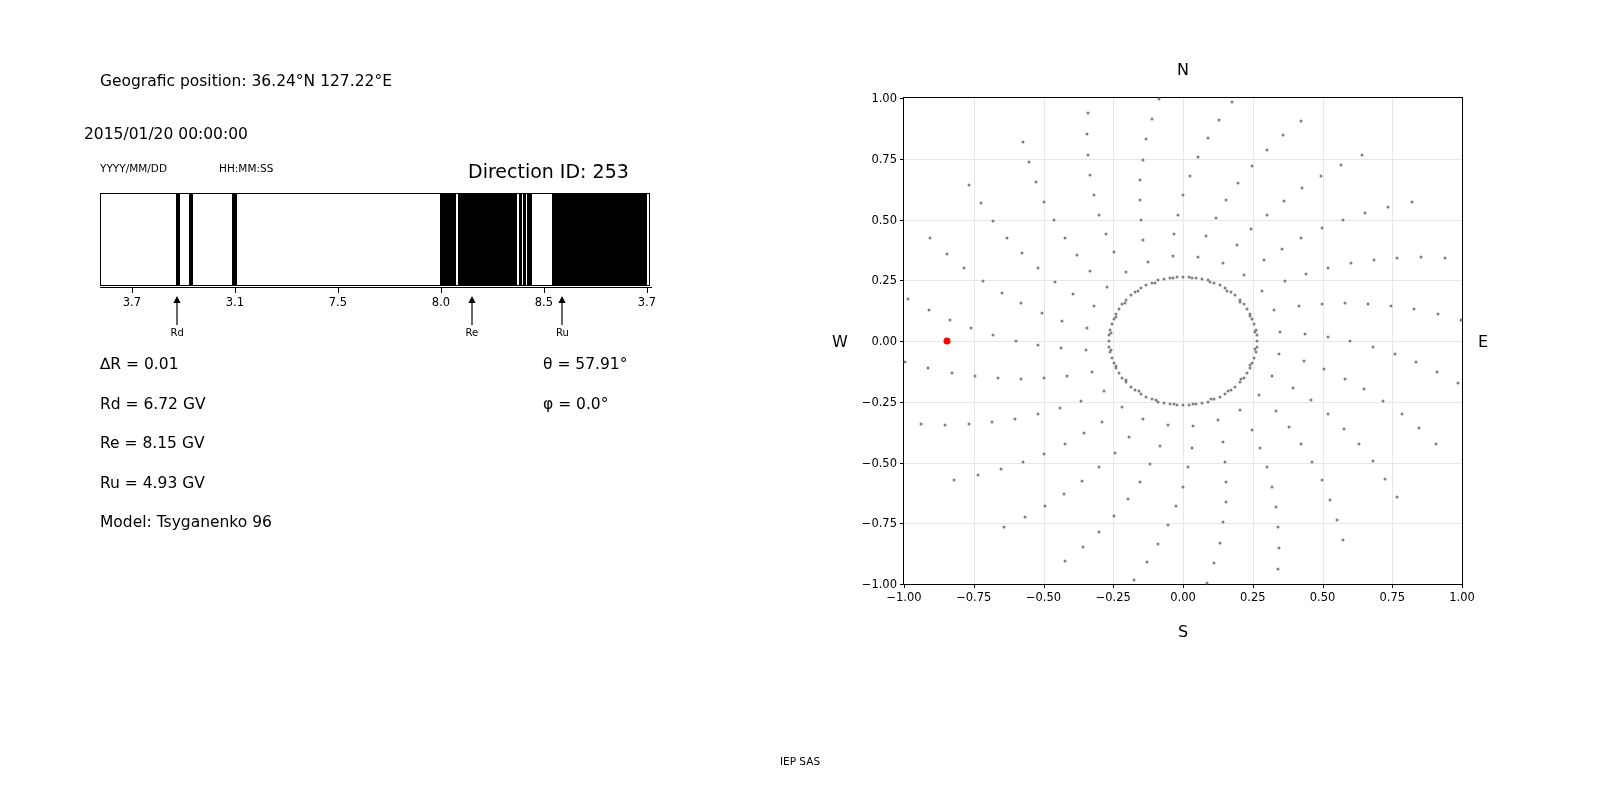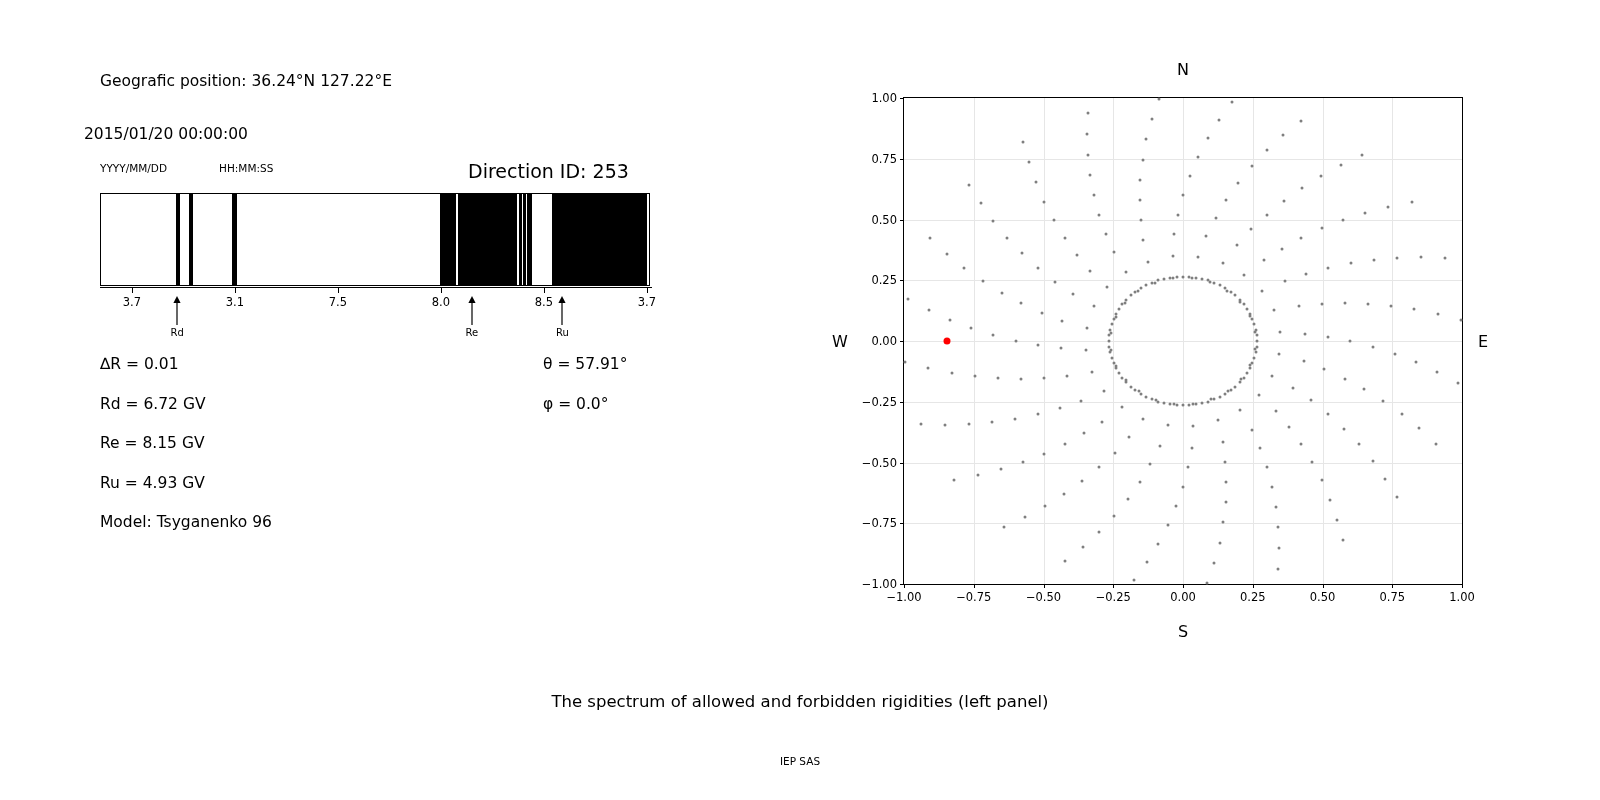--- a/index.html
+++ b/index.html
@@ -550,15 +550,14 @@
       <div class="dot" style="left: 247.754px; top: 184.638px; background: rgb(127, 127, 127);"></div>
       <div class="dot" style="left: 253.713px; top: 182.488px; background: rgb(127, 127, 127);"></div>
       <div class="dot" style="left: 259.864px; top: 180.799px; background: rgb(127, 127, 127);"></div>
       <div class="dot" style="left: 266.161px; top: 179.583px; background: rgb(127, 127, 127);"></div>
       <div class="dot" style="left: 272.556px; top: 178.85px; background: rgb(127, 127, 127);"></div>
       <div id="red-point" style="left: 43.245px; top: 243px; background: rgb(255, 0, 0);"></div>
     </div>
 </div>
 
 <div id="caption" class="abs">
-  <div class="cap-line">The spectrum of allowed and forbidden rigidities (left panel)</div>
 </div>
 <div id="credit" class="abs">IEP SAS</div>
 
 </body></html>

